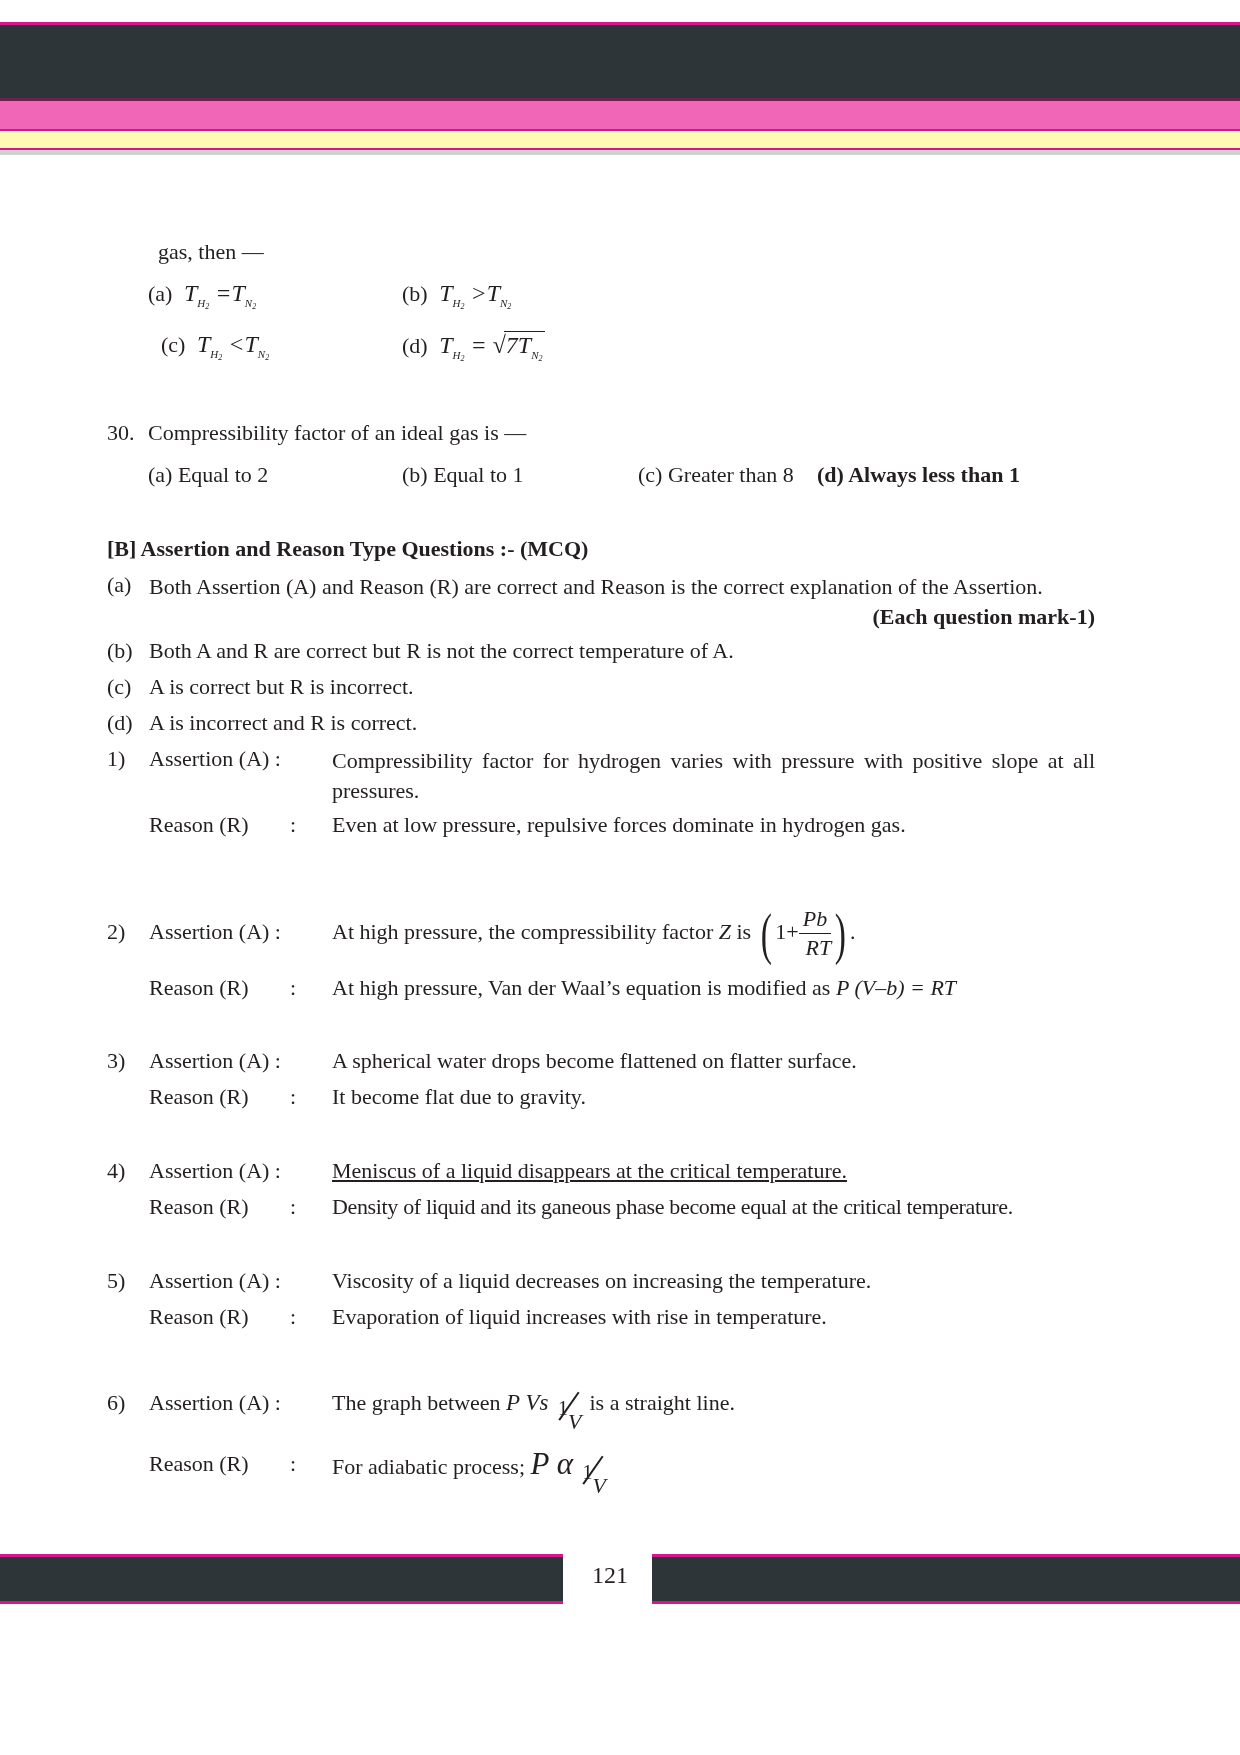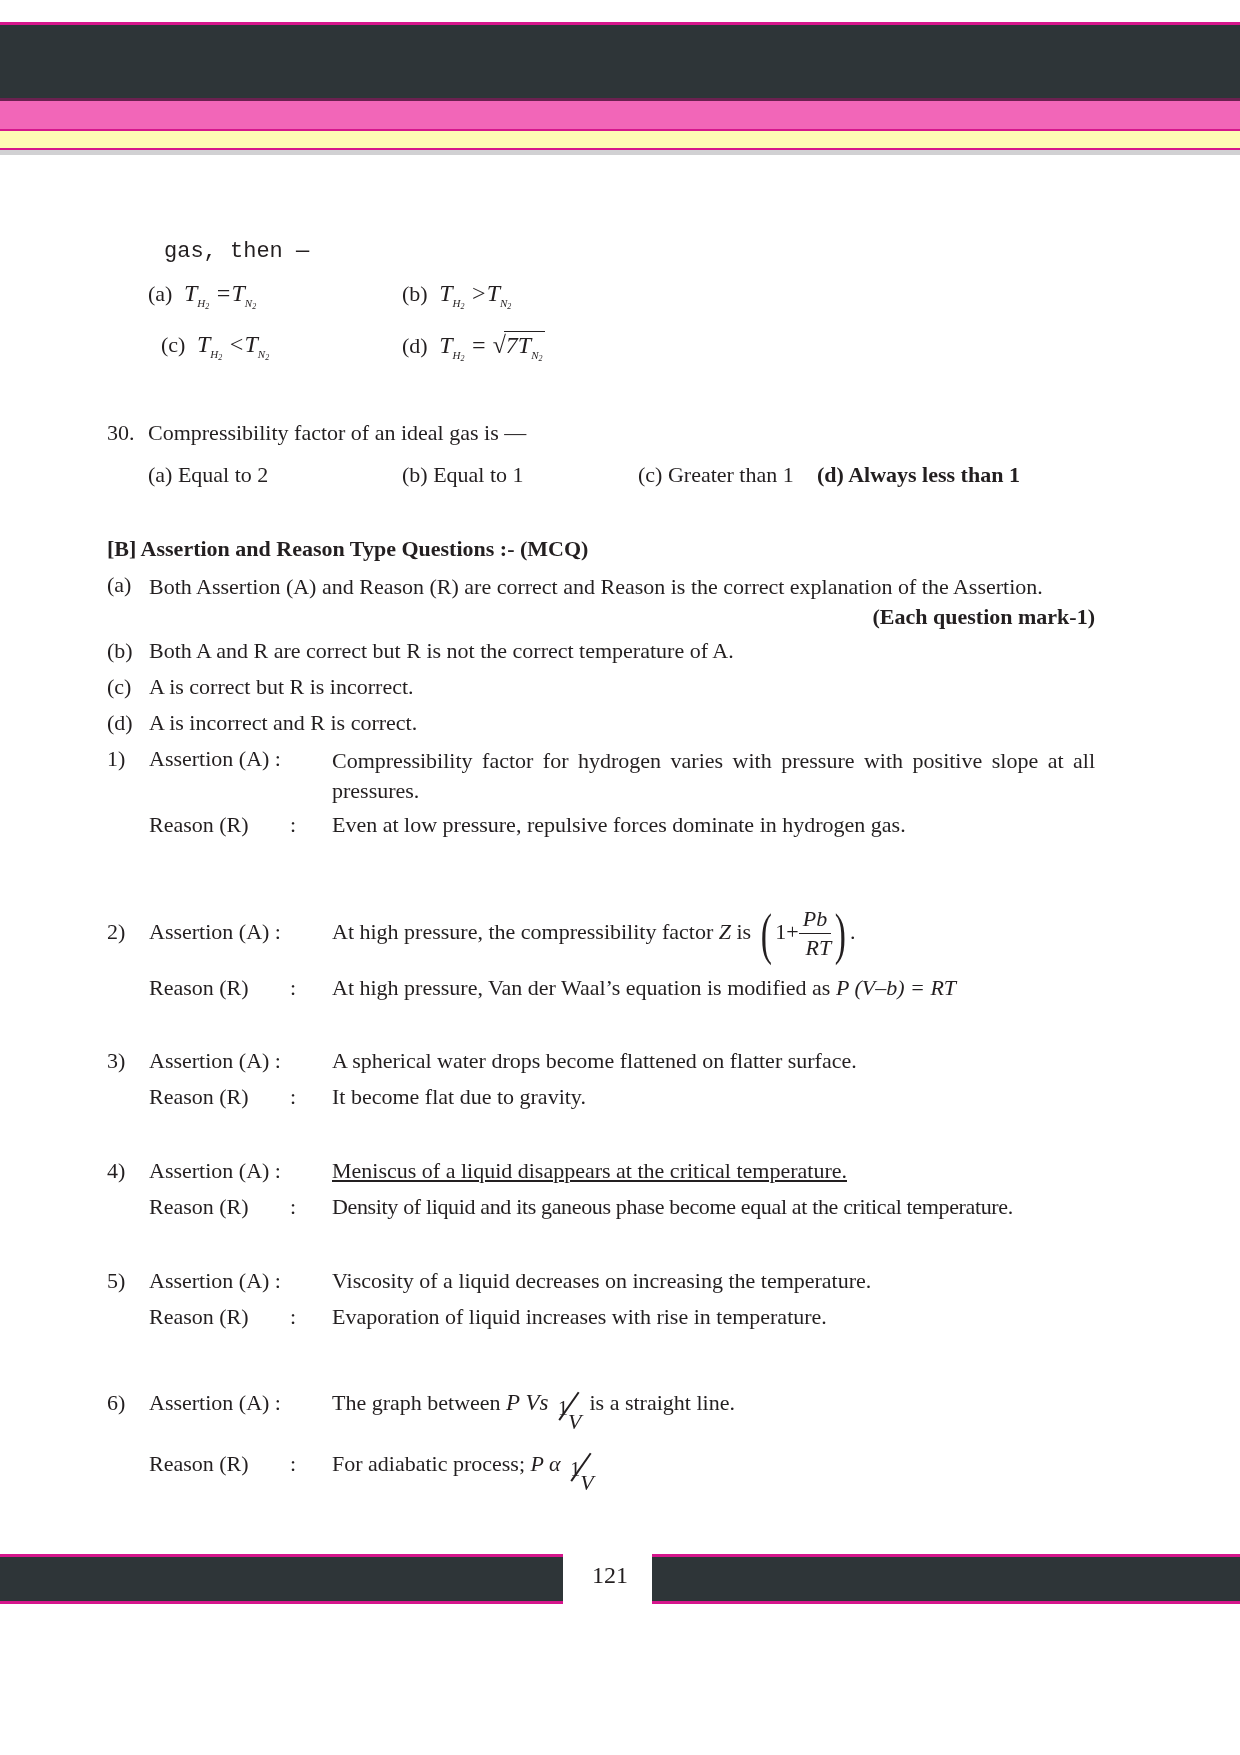--- a/index.html
+++ b/index.html
@@ -45,21 +45,21 @@
 
 <div class="abs hdr-line-top"></div>
 <div class="abs hdr-dark"></div>
 <div class="abs hdr-dark-edge"></div>
 <div class="abs hdr-pink"></div>
 <div class="abs hdr-pink-line"></div>
 <div class="abs hdr-yellow"></div>
 <div class="abs hdr-pink-line2"></div>
 <div class="abs hdr-gray"></div>
 
-<div class="abs t" style="left:164px; top:239px;font-family:Liberation Mono, monospace;">gas, then —</div>
+<div class="abs t" style="left:158px; top:239px;">gas, then —</div>
 
 <div class="abs t" style="left:148px; top:280px;">
   <span>(a)</span>
   <span class="math">&nbsp;T<sub class="s">H<sub class="s2">2</sub></sub> =T<sub class="s">N<sub class="s2">2</sub></sub></span>
 </div>
 <div class="abs t" style="left:402px; top:280px;">
   <span>(b)</span>
   <span class="math">&nbsp;T<sub class="s">H<sub class="s2">2</sub></sub> &gt;T<sub class="s">N<sub class="s2">2</sub></sub></span>
 </div>
 <div class="abs t" style="left:161px; top:331px;">
@@ -68,21 +68,21 @@
 </div>
 <div class="abs t" style="left:402px; top:331px;">
   <span>(d)</span>
   <span class="math">&nbsp;T<sub class="s">H<sub class="s2">2</sub></sub> = <span style="font-style:normal;">√</span><span class="sqrt">7T<sub class="s">N<sub class="s2">2</sub></sub></span></span>
 </div>
 
 <div class="abs t" style="left:107px; top:420px;">30.</div>
 <div class="abs t" style="left:148px; top:420px;">Compressibility factor of an ideal gas is —</div>
 <div class="abs t" style="left:148px; top:462px;">(a) Equal to 2</div>
 <div class="abs t" style="left:402px; top:462px;">(b) Equal to 1</div>
-<div class="abs t" style="left:638px; top:462px;">(c) Greater than 1</div>
+<div class="abs t" style="left:638px; top:462px;">(c) Greater than 8</div>
 <div class="abs t" style="left:817px; top:462px;font-weight:bold;">(d) Always less than 1</div>
 
 <div class="abs t b" style="left:107px; top:536px;text-align:center;">[B] Assertion and Reason Type Questions :- (MCQ)</div>
 <div class="abs t b" style="right:145px; top:564px;margin-top:40px;">(Each question mark-1)</div>
 
 <div class="abs t" style="left:107px; top:572px;">(a)</div>
 <div class="abs t justify" style="left:149px; top:572px; width:946px; line-height:30px;">Both Assertion (A) and Reason (R) are correct and Reason is the correct explanation of the Assertion.</div>
 <div class="abs t" style="left:107px; top:638px;">(b)</div>
 <div class="abs t" style="left:149px; top:638px;">Both A and R are correct but R is not the correct temperature of A.</div>
 <div class="abs t" style="left:107px; top:674px;">(c)</div>
@@ -132,19 +132,19 @@
 <div class="abs t" style="left:107px; top:1390px;">6)</div>
 <div class="abs t" style="left:149px; top:1390px;">Assertion (A) :</div>
 <div class="abs t" style="left:332px; top:1380px; line-height:46px;">
   <span>The graph between </span><i style="font-size:23px;">P Vs</i>
   <span class="sfrac"><span class="n">1</span><span class="slash"></span><span class="d">V</span></span>
   <span> is a straight line.</span>
 </div>
 <div class="abs t" style="left:149px; top:1451px;">Reason (R)</div>
 <div class="abs t" style="left:290px; top:1451px;">:</div>
 <div class="abs t" style="left:332px; top:1441px; line-height:46px;">
-  <span>For adiabatic process; </span><i style="font-size:22px;margin-top:16px;">P α</i>
+  <span>For adiabatic process; </span><i style="font-size:31px;margin-top:16px;">P α</i>
   <span class="sfrac"><span class="n">1</span><span class="slash"></span><span class="d">V</span></span>
 </div>
 
 <div class="abs ftr-left"></div>
 <div class="abs ftr-right"></div>
 <div class="abs page-num">121</div>
 
 </body></html>

